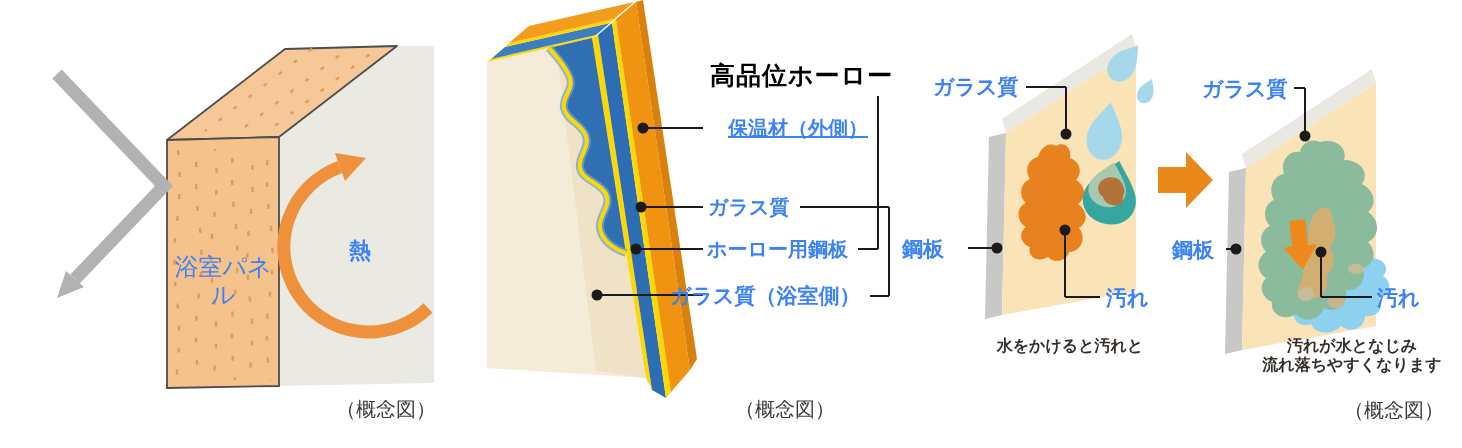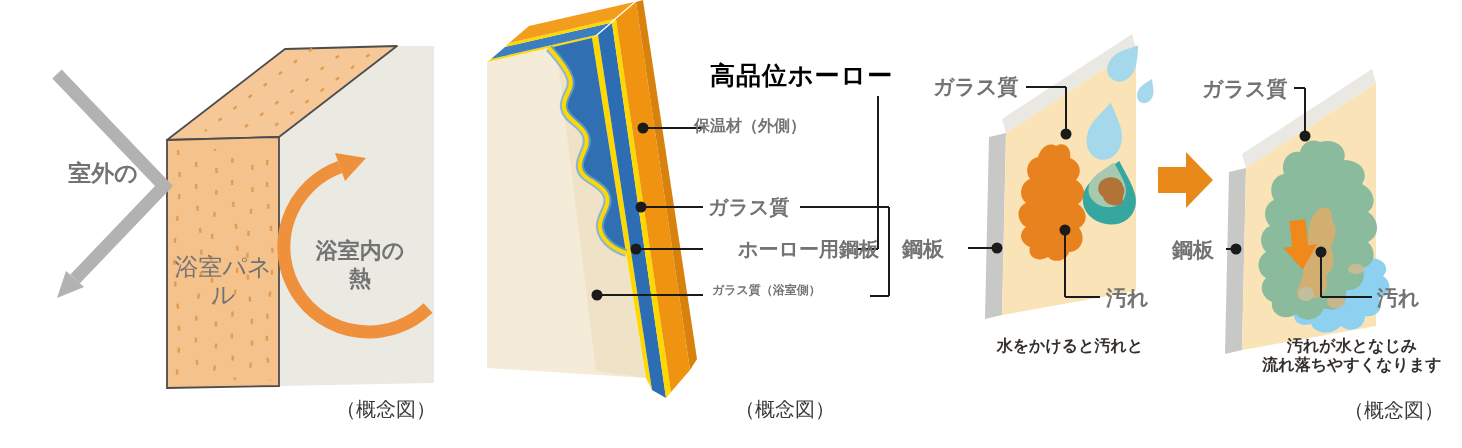--- a/index.html
+++ b/index.html
@@ -1,19 +1,19 @@
 <!DOCTYPE html>
 <html><head>
 <meta charset="utf-8">
 <style>
   html,body{margin:0;padding:0;background:#ffffff;}
   #stage{position:relative;width:1462px;height:448px;background:#ffffff;overflow:hidden;
          font-family:"Liberation Sans","DejaVu Sans",sans-serif;}
   #art{position:absolute;left:0;top:0;width:1462px;height:448px;}
-  .lbl{position:absolute;color:#737373;font-size:21px;font-weight:600;line-height:1.15;white-space:nowrap;}
+  .lbl{position:absolute;color:#3b82f6;font-size:21px;font-weight:600;line-height:1.15;white-space:nowrap;}
   .lbl-center{text-align:center;white-space:normal;}
   .caption{position:absolute;color:#352f2b;font-size:16px;font-weight:600;line-height:1.2;text-align:center;}
   .concept{position:absolute;color:#3a3a3a;font-size:20px;font-weight:400;white-space:nowrap;
            font-family:Liberation Sans, sans-serif;}
   .title-red{position:absolute;color:#000000;font-size:25px;font-weight:700;letter-spacing:1px;white-space:nowrap;}
 </style>
 </head>
 <body>
 
 <div id="stage">
@@ -126,34 +126,32 @@
         <line x1="1226" y1="249" x2="1233" y2="249"></line>
         <circle cx="1236" cy="249" r="4.5"></circle>
         <circle cx="1321" cy="252" r="4.5"></circle>
         <line x1="1321" y1="252" x2="1321" y2="297"></line>
         <line x1="1321" y1="297" x2="1372" y2="297"></line>
       </g>
     </g>
   </svg>
 
   <div class="lbl lbl-center" style="left:38px;top:160px;width:130px;font-size:23px;">
-    <div>室外の</div>
   </div>
   <div class="lbl lbl-center" style="left:170px;top:253px;width:106px;font-size:24px;font-weight:500;">浴室パネル</div>
   <div class="lbl lbl-center" style="left:300px;top:237px;width:120px;font-size:22px;line-height:1.25;">
-    <div>浴室内の</div>
     <div>熱</div>
   </div>
   <div class="concept" style="left:336px;top:396px;">（概念図）</div>
 
   <div class="title-red" style="left:710px;top:59px;">高品位ホーロー</div>
-  <div class="lbl" style="left:694px;top:117px;font-size:16px;">保温材（外側）</div>
+  <div class="lbl" style="left:728px;top:117px;font-size:20px;text-decoration:underline;">保温材（外側）</div>
   <div class="lbl" style="left:708px;top:196px;font-size:20px;">ガラス質</div>
-  <div class="lbl" style="left:738px;top:238px;font-size:20px;">ホーロー用鋼板</div>
-  <div class="lbl" style="left:712px;top:284px;font-size:12px;">ガラス質（浴室側）</div>
+  <div class="lbl" style="left:707px;top:238px;font-size:20px;">ホーロー用鋼板</div>
+  <div class="lbl" style="left:670px;top:284px;font-size:21px;">ガラス質（浴室側）</div>
   <div class="concept" style="left:735px;top:396px;">（概念図）</div>
 
   <div class="lbl" style="left:933px;top:75px;">ガラス質</div>
   <div class="lbl" style="left:902px;top:237px;">鋼板</div>
   <div class="lbl" style="left:1106px;top:286px;">汚れ</div>
   <div class="caption" style="left:930px;top:336px;width:280px;">
     <div>水をかけると汚れと</div>
   </div>
 
   <div class="lbl" style="left:1202px;top:77px;">ガラス質</div>

